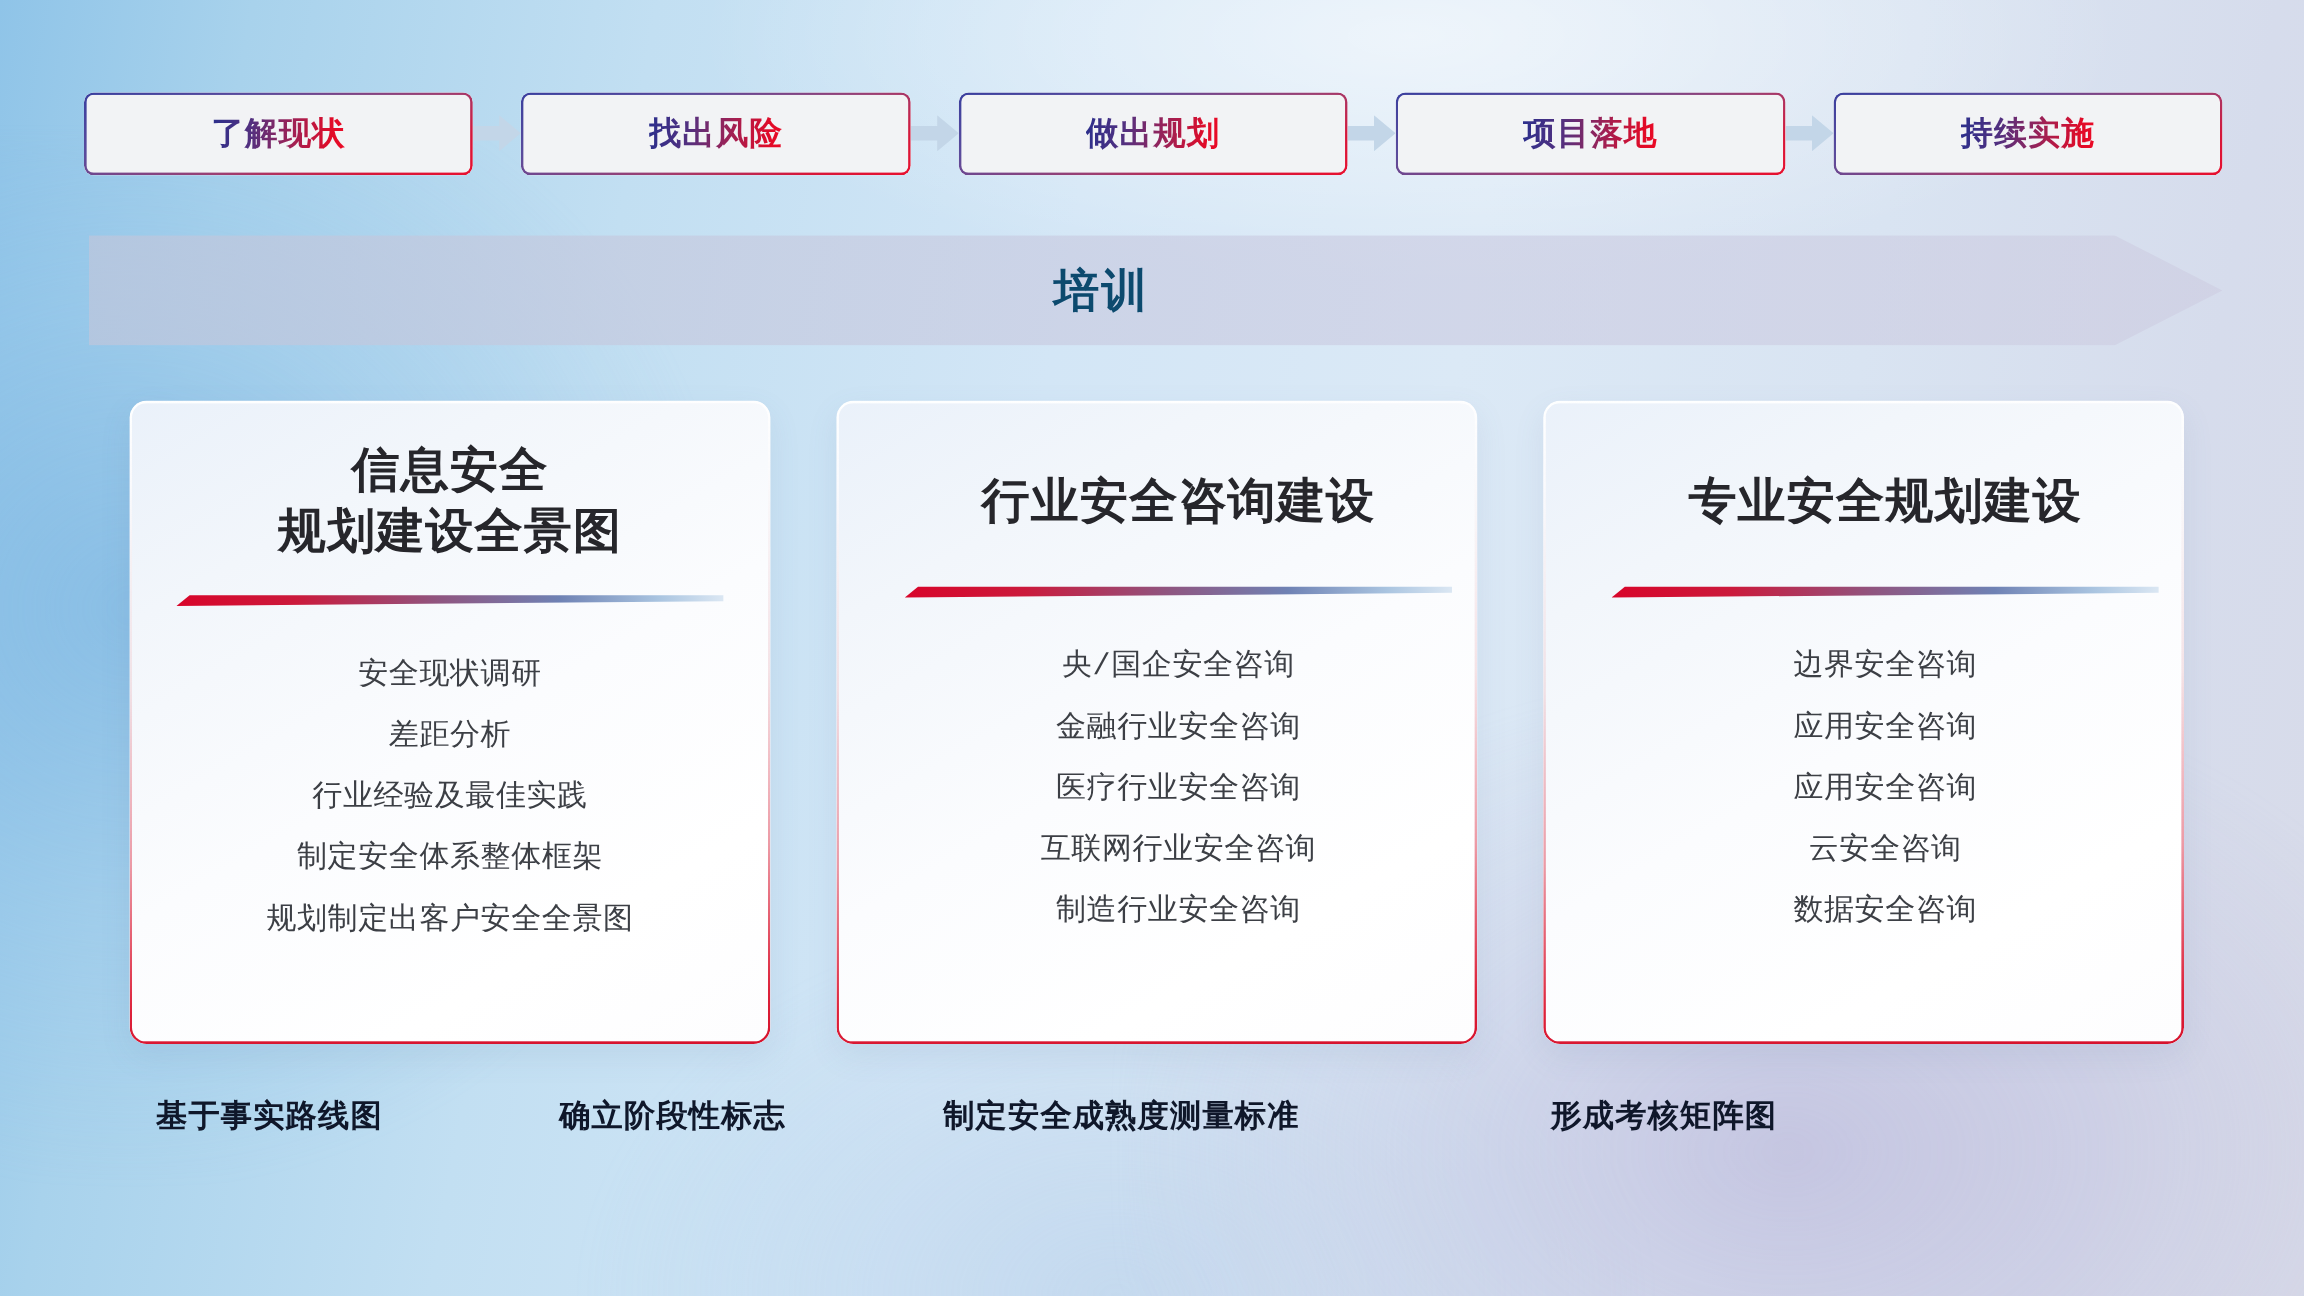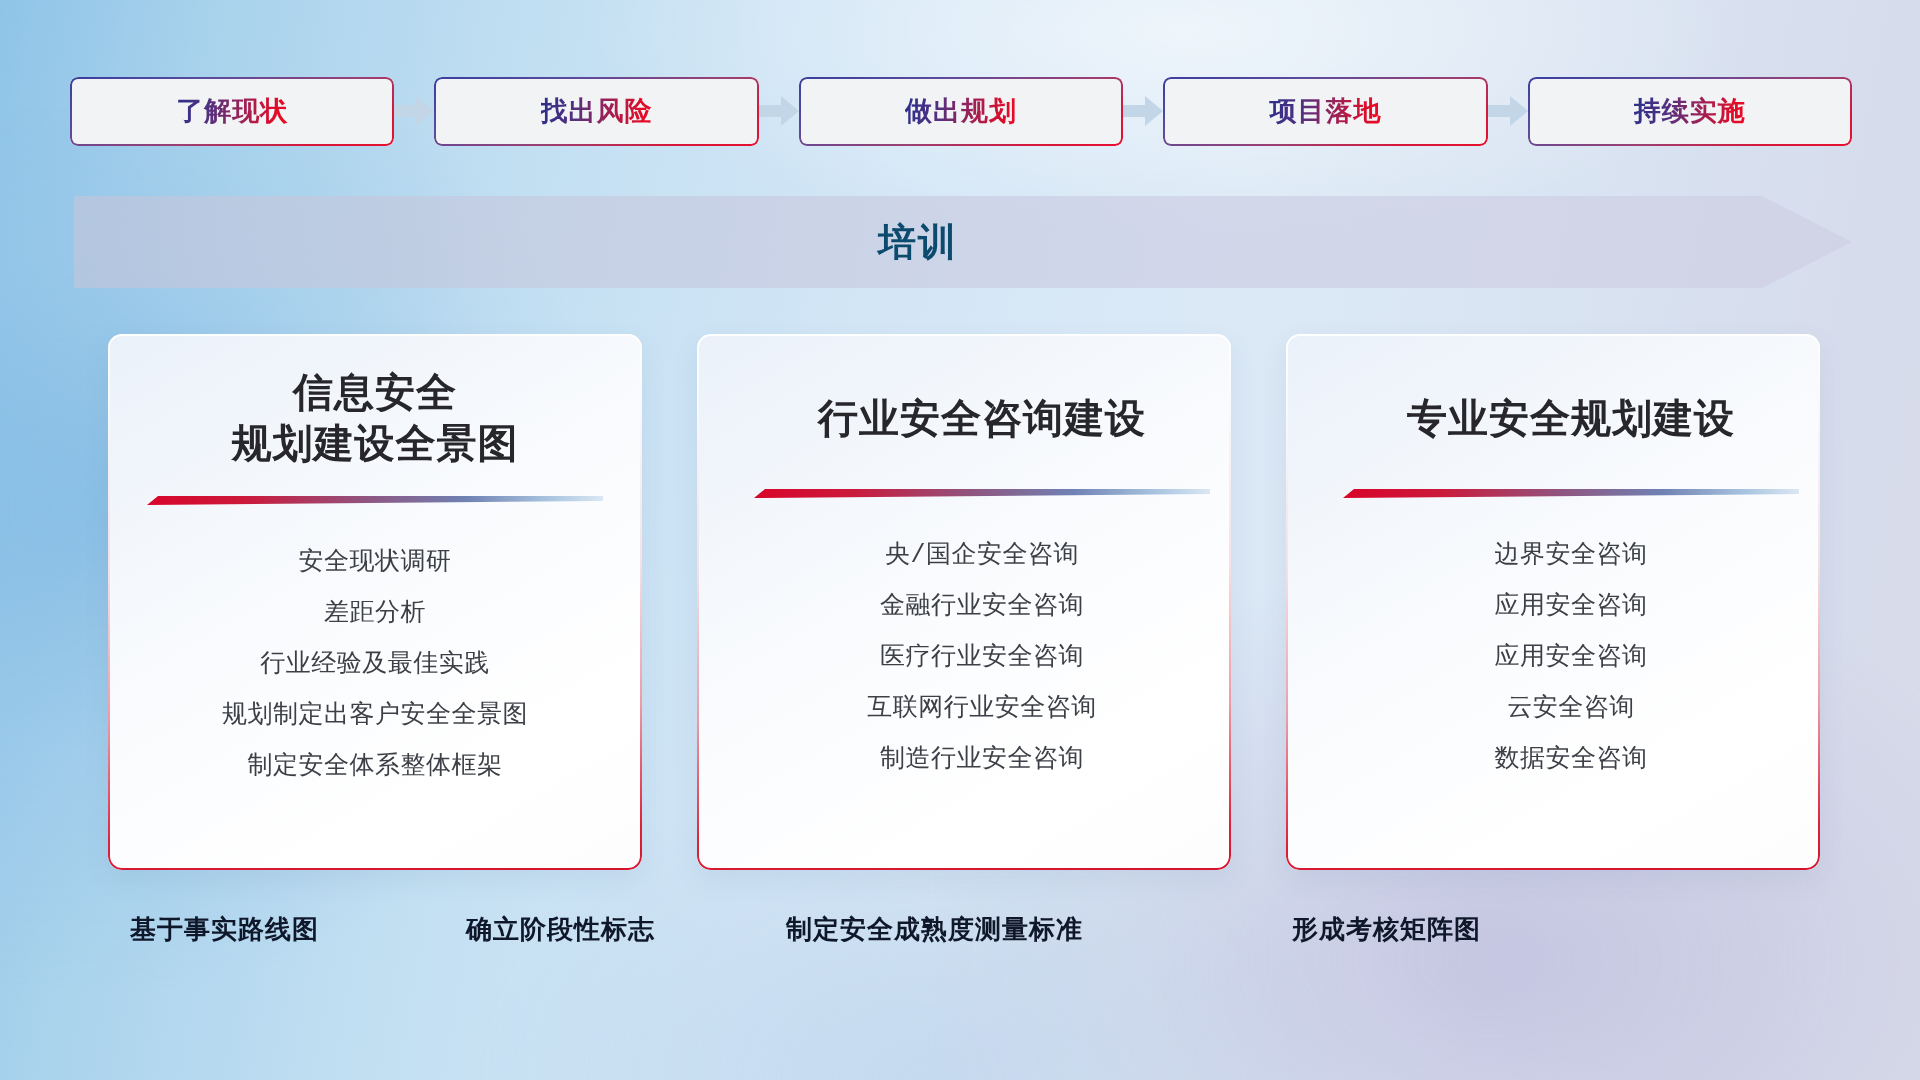--- a/index.html
+++ b/index.html
@@ -321,22 +321,22 @@
                 <stop offset="100%" stop-color="#dbe7f3"></stop>
               </linearGradient>
             </defs>
             <path d="M0 11 L11 2 L456 2 L456 7 L0 11 Z" fill="url(#dv1)"></path>
           </svg>
         </div>
         <div class="card-list">
           <div class="card-list-item">安全现状调研</div>
           <div class="card-list-item">差距分析</div>
           <div class="card-list-item">行业经验及最佳实践</div>
+          <div class="card-list-item">制定安全体系整体框架</div>
           <div class="card-list-item">规划制定出客户安全全景图</div>
-          <div class="card-list-item">制定安全体系整体框架</div>
         </div>
       </div>
     </div>
 
     <div class="card card-2">
       <div class="card-inner">
         <div class="card-title">
           <div>行业安全咨询建设</div>
         </div>
         <div class="card-divider">

